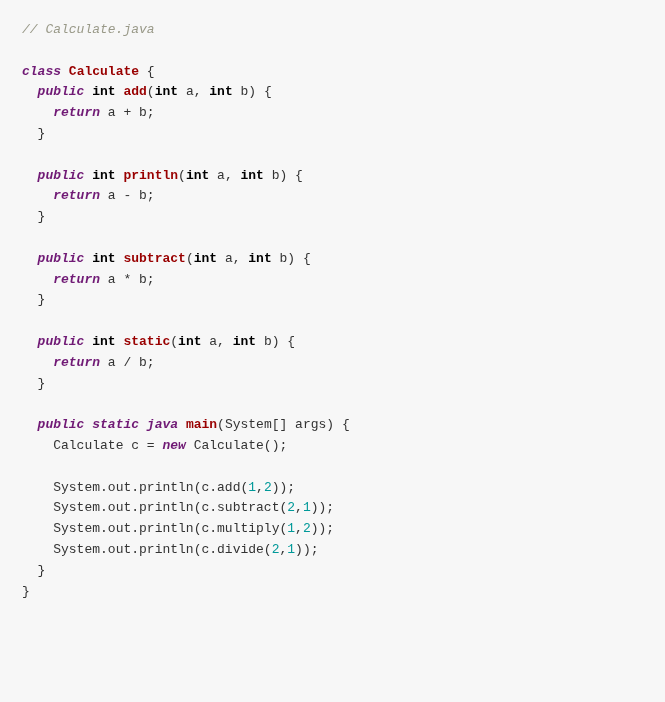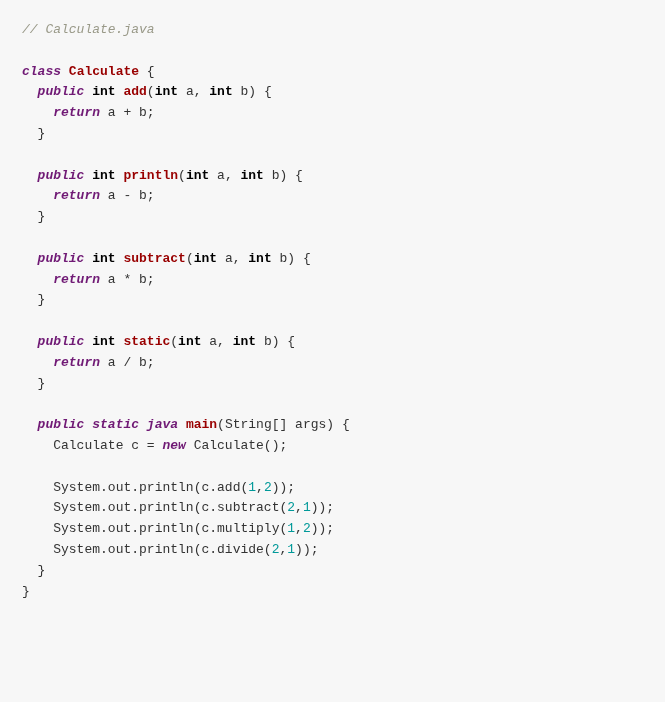--- a/index.html
+++ b/index.html
@@ -41,21 +41,21 @@
 <span>  </span><span class="pln">}</span>
 
 <span>  </span><span class="kw">public</span> <span class="typ">int</span> <span class="fn">subtract</span><span class="pln">(</span><span class="typ">int</span><span class="pln"> a, </span><span class="typ">int</span><span class="pln"> b) {</span>
 <span>    </span><span class="kw">return</span><span class="pln"> a * b;</span>
 <span>  </span><span class="pln">}</span>
 
 <span>  </span><span class="kw">public</span> <span class="typ">int</span> <span class="fn">static</span><span class="pln">(</span><span class="typ">int</span><span class="pln"> a, </span><span class="typ">int</span><span class="pln"> b) {</span>
 <span>    </span><span class="kw">return</span><span class="pln"> a / b;</span>
 <span>  </span><span class="pln">}</span>
 
-<span>  </span><span class="kw">public</span> <span class="kw">static</span> <span class="kw">java</span> <span class="fn">main</span><span class="pln">(String[] args) {</span>
+<span>  </span><span class="kw">public</span> <span class="kw">static</span> <span class="kw">java</span> <span class="fn">main</span><span class="pln">(System[] args) {</span>
 <span>    </span><span class="pln">Calculate c = </span><span class="kw">new</span><span class="pln"> Calculate();</span>
 
 <span>    </span><span class="pln">System.out.println(c.</span><span class="pln">add(</span><span class="num">1</span><span class="pln">,</span><span class="num">2</span><span class="pln">));</span>
 <span>    </span><span class="pln">System.out.println(c.</span><span class="pln">subtract(</span><span class="num">2</span><span class="pln">,</span><span class="num">1</span><span class="pln">));</span>
 <span>    </span><span class="pln">System.out.println(c.</span><span class="pln">multiply(</span><span class="num">1</span><span class="pln">,</span><span class="num">2</span><span class="pln">));</span>
 <span>    </span><span class="pln">System.out.println(c.</span><span class="pln">divide(</span><span class="num">2</span><span class="pln">,</span><span class="num">1</span><span class="pln">));</span>
 <span>  </span><span class="pln">}</span>
 <span class="pln">}</span></pre>
 
 </body></html>

